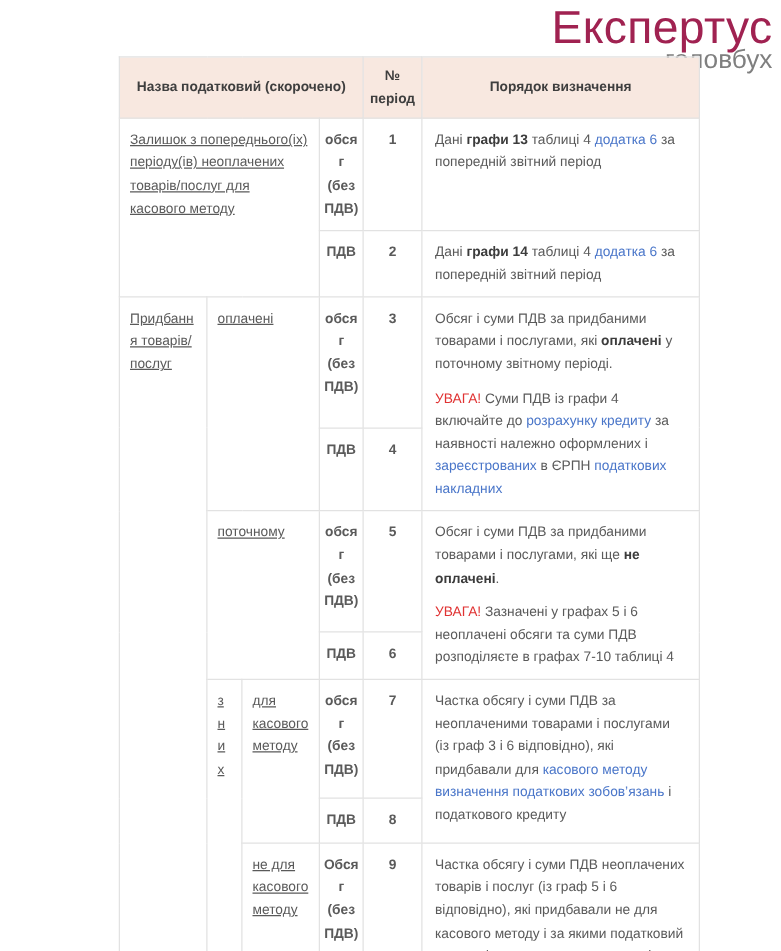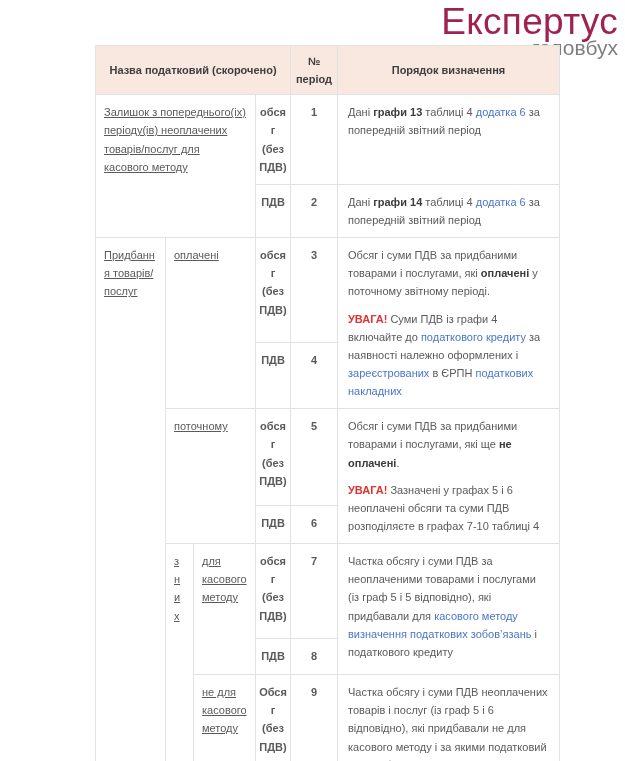--- a/index.html
+++ b/index.html
@@ -24,21 +24,21 @@
   }
   .grid thead th {
     background:#f8e8e0; color:#3e3e3e; font-weight:bold;
     text-align:center; vertical-align:middle; padding:6px 4px; height:36px;
   }
   td.c { text-align:center; padding:8px 3px;font-weight:bold; }
   td.name { padding:8px 8px;text-decoration:underline; }
   td.calc p + p { margin-top:9px; }
   span.b { font-weight:bold; color:#3c3c3c;text-align:right; }
   span.a { color:#4a76c9; cursor:pointer; }
-  span.w { color:#e03333; font-weight:bold; }
+  span.w { color:#e03333; font-weight:normal; }
 
   tr.h1 { height:72px; } tr.h2 { height:53px; }
   tr.h3 { height:89px; } tr.h4 { height:57px; }
   tr.h5 { height:82px; } tr.h6 { height:33px; }
   tr.h7 { height:95px; } tr.h8 { height:36px; }
   tr.h9 { height:104px; }
 </style>
 </head>
 <body>
 
@@ -80,21 +80,21 @@
         </td>
     </tr>
 
     <tr class="h3">
       <td rowspan="8" class="name">Придбання товарів/послуг</td>
       <td colspan="2" rowspan="2" class="name">оплачені</td>
       <td class="c">обсяг (без ПДВ)</td>
       <td class="c">3</td>
       <td rowspan="2" class="calc">
           <p><span>Обсяг і суми ПДВ за придбаними товарами і послугами, які </span><span class="b">оплачені</span><span> у поточному звітному періоді.</span></p>
-          <p><span class="w">УВАГА!</span><span> Суми ПДВ із графи 4 включайте до </span><span class="a">податкового кредиту</span><span> за наявності належно оформлених і </span><span class="a">зареєстрованих</span><span> в ЄРПН </span><span class="a">податкових накладних</span></p>
+          <p><span class="w">УВАГА!</span><span> Суми ПДВ із графи 4 включайте до </span><span class="a">розрахунку кредиту</span><span> за наявності належно оформлених і </span><span class="a">зареєстрованих</span><span> в ЄРПН </span><span class="a">податкових накладних</span></p>
         </td>
     </tr>
     <tr class="h4">
       <td class="c">ПДВ</td>
       <td class="c">4</td>
     </tr>
 
     <tr class="h5">
       <td colspan="2" rowspan="2" class="name">поточному</td>
       <td class="c">обсяг (без ПДВ)</td>
@@ -108,21 +108,21 @@
       <td class="c">ПДВ</td>
       <td class="c">6</td>
     </tr>
 
     <tr class="h7">
       <td rowspan="4" class="name">з них</td>
       <td rowspan="2" class="name">для касового методу</td>
       <td class="c">обсяг (без ПДВ)</td>
       <td class="c">7</td>
       <td rowspan="2" class="calc">
-          <p><span>Частка обсягу і суми ПДВ за неоплаченими товарами і послугами (із граф 5 і 5 відповідно), які придбавали для </span><span class="a">касового методу визначення податкових зобов’язань</span><span> і податкового кредиту</span></p>
+          <p><span>Частка обсягу і суми ПДВ за неоплаченими товарами і послугами (із граф 3 і 6 відповідно), які придбавали для </span><span class="a">касового методу визначення податкових зобов’язань</span><span> і податкового кредиту</span></p>
         </td>
     </tr>
     <tr class="h8">
       <td class="c">ПДВ</td>
       <td class="c">8</td>
     </tr>
 
     <tr class="h9">
       <td rowspan="2" class="name">не для касового методу</td>
       <td class="c">Обсяг (без ПДВ)</td>

